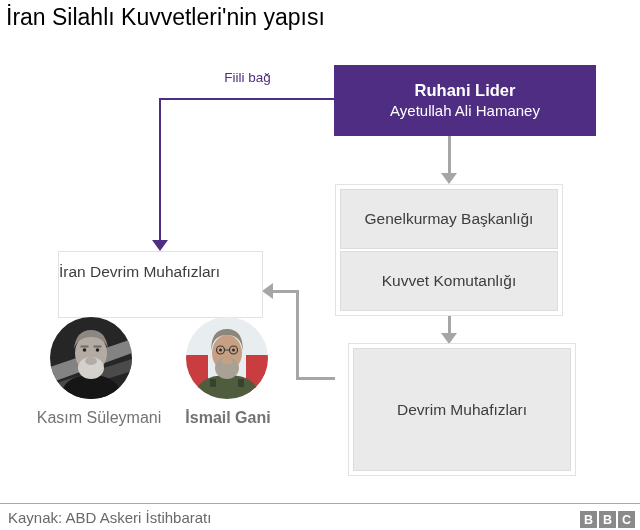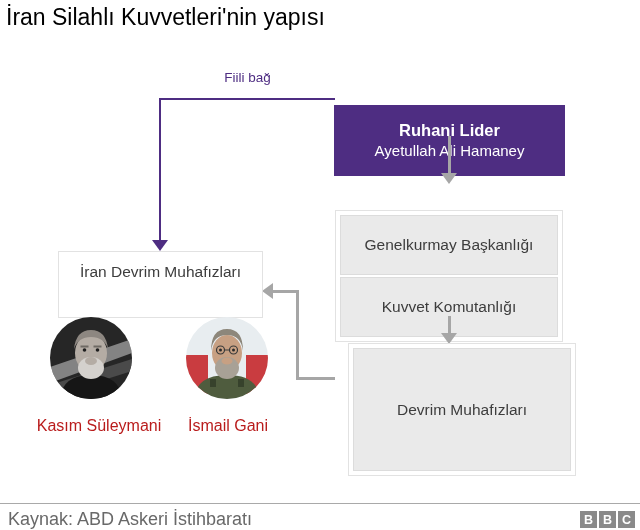--- a/index.html
+++ b/index.html
@@ -18,27 +18,26 @@
     left: 6px; top: 4px;
     font-size: 23px;
     font-weight: normal;
     color: #000000;
     letter-spacing: 0;
   }
 
   
   .leader-box {
     left: 334px; top: 65px;
-    width: 231px; height: 71px;
+    width: 262px; height: 71px;
     background: #4e2d82;
     color: #ffffff;
     display: flex; flex-direction: column;
     align-items: center; justify-content: center;
     text-align: center;
-    margin-top: 40px;
   }
   .leader-title { font-size: 16.5px; font-weight: bold; line-height: 1.3; }
   .leader-subtitle { font-size: 15px; line-height: 1.3; }
 
   .link-label {
     left: 195px; top: 70px; width: 105px;
     text-align: center;
     font-size: 13.5px;
     color: #4e2d82;
   }
@@ -87,62 +86,60 @@
 
   
   .group {
     width: 228px;
     background: #ffffff;
     border: 1px solid #e2e2e2;
     padding: 4px;
     display: flex; flex-direction: column;
     gap: 2px;
   }
-  .group-1 { left: 335px; top: 184px; height: 132px; margin-top: 26px; }
+  .group-1 { left: 335px; top: 184px; height: 132px; }
   .group-2 { left: 335px; top: 343px; height: 133px; margin-left: 13px; }
   .group-item {
     flex: 1;
     background: #eaeaea;
     border: 1px solid #dcdcdc;
     display: flex; align-items: center; justify-content: center;
     font-size: 15.5px;
     color: #3d3d3d;
     text-align: center;
   }
 
   
   .quds-box {
     left: 58px; top: 251px;
     width: 205px; height: 67px;
     background: #ffffff;
     border: 1px solid #e2e2e2;
-    text-align: center;
     padding-top: 9px;
     font-size: 15.5px;
     line-height: 1.45;
     color: #3d3d3d;
   }
 
   .photo { width: 82px; height: 82px; }
   .photo-1 { left: 50px; top: 317px; }
   .photo-2 { left: 186px; top: 317px; }
 
   .person-name {
     top: 409px;
     text-align: center;
     font-size: 16px;
-    color: #b91c1c;
-    margin-top: 8px;
+    color: #737373;
   }
   .person-name-1 { left: 10px; width: 178px; }
-  .person-name-2 { left: 172px; width: 112px; }
+  .person-name-2 { left: 172px; width: 112px; font-weight: bold; }
 
   
   .footer-rule { left: 0; top: 503px; width: 640px; height: 1px; background: #a9a9a9; }
-  .source-text { left: 8px; top: 509px; font-size: 18px; color: #696969; }
+  .source-text { left: 8px; top: 509px; font-size: 15px; color: #696969; }
   .bbc-logo { right: 5px; top: 511px; display: flex; gap: 2px; }
   .bbc-block {
     width: 17px; height: 17px;
     background: #8a8a8a;
     color: #ffffff;
     font-size: 12.5px;
     font-weight: bold;
     display: flex; align-items: center; justify-content: center;
   }
 </style>

